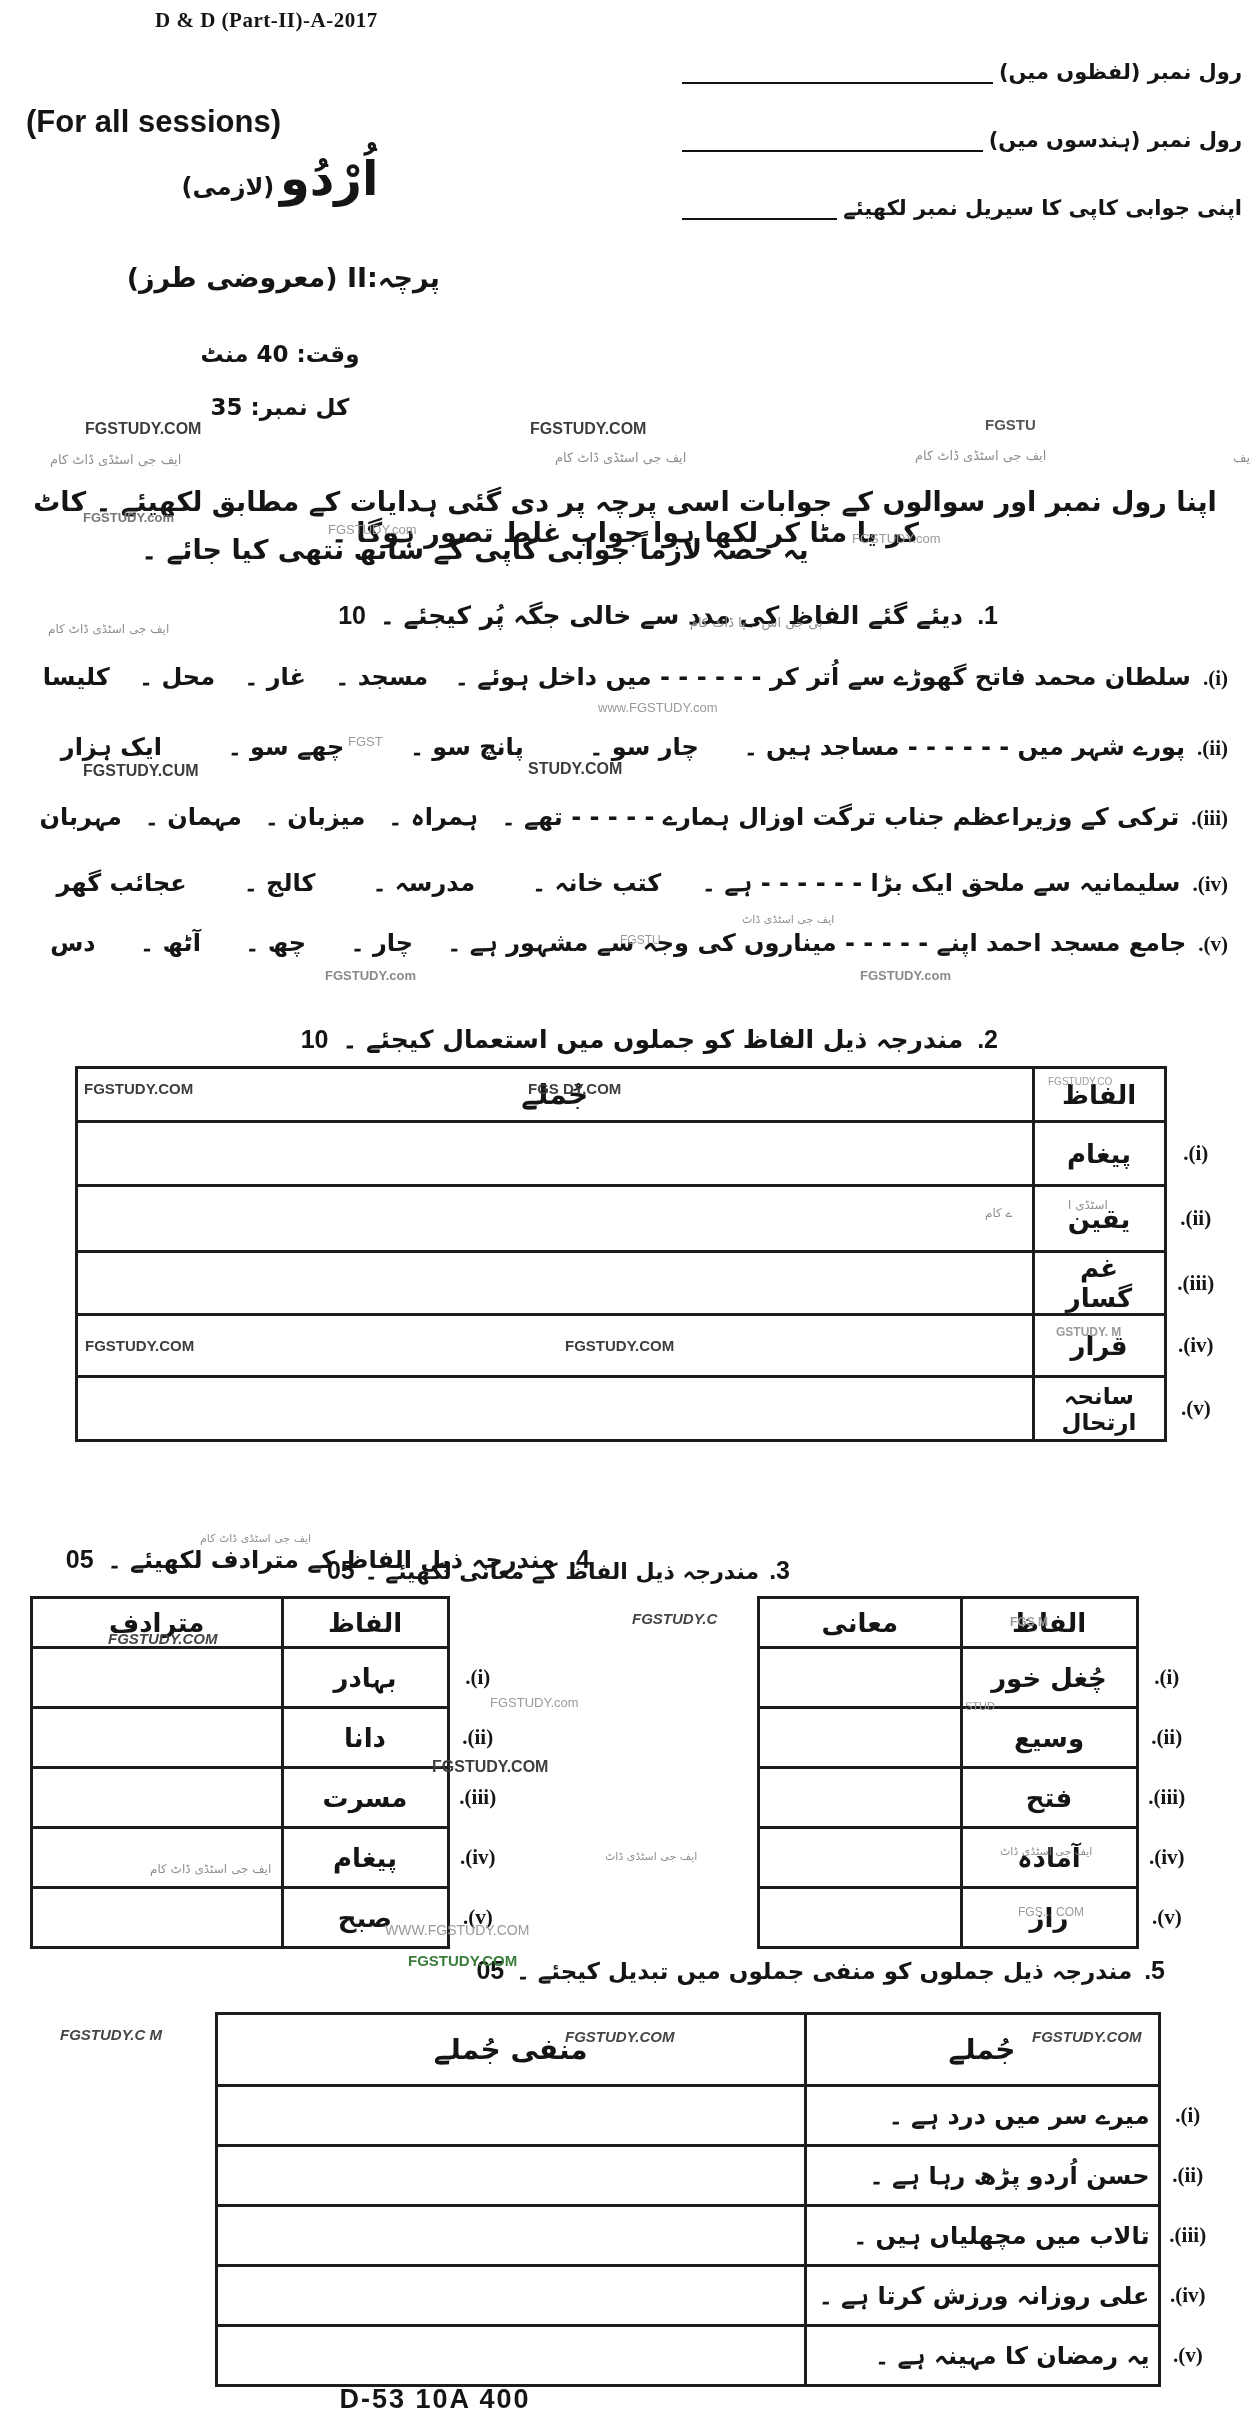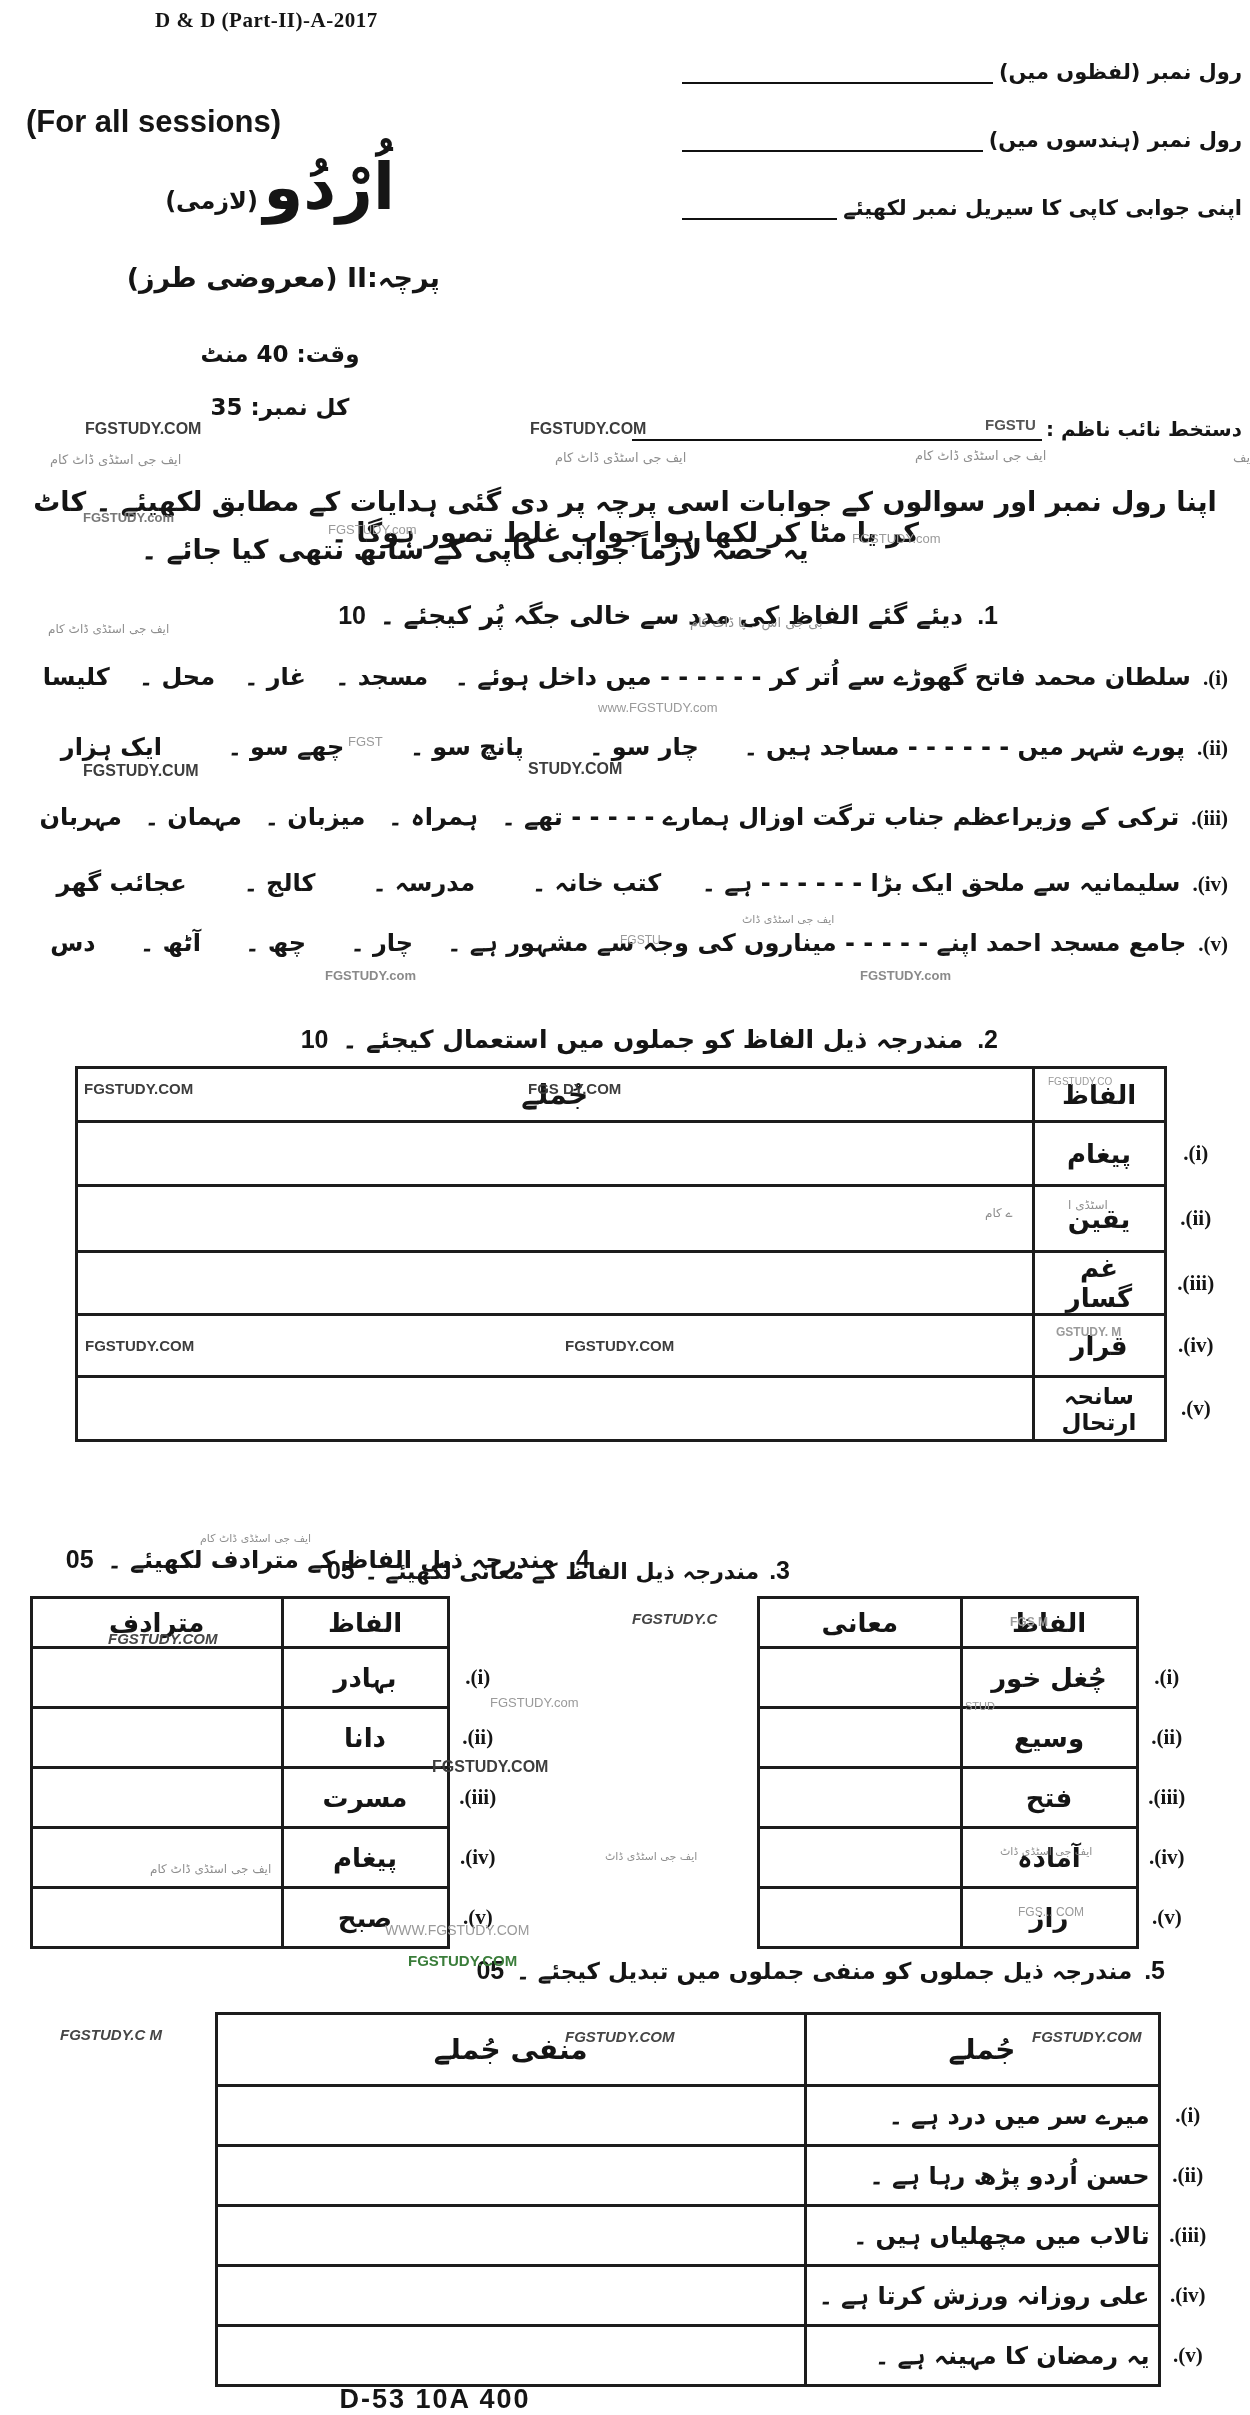--- a/index.html
+++ b/index.html
@@ -9,21 +9,21 @@
   .ur{font-family:"DejaVu Sans",sans-serif;font-weight:bold;direction:rtl;}
   
   .doc-ref{top:8px;left:155px;width:440px;text-align:left;font-family:"Liberation Serif",serif;
            font-size:21px;font-weight:bold;letter-spacing:.5px;}
   .sessions{top:104px;left:26px;font-size:31px;font-weight:bold;font-family:"Liberation Sans",sans-serif;}
   .roll-fields{top:52px;right:8px;width:560px;display:flex;flex-direction:column;gap:36px;direction:rtl;}
   .rfield{display:flex;direction:rtl;align-items:flex-end;}
   .rfield .lbl{font-size:21px;white-space:nowrap;padding-left:6px;}
   .rfield .line{flex:1;border-bottom:2.5px solid #111;height:30px;}
   .subject-line{top:150px;left:115px;width:330px;text-align:center;direction:rtl;}
-  .subject-big{font-size:64px;font-weight:bold;}
+  .subject-big{font-size:48px;font-weight:bold;}
   .subject-small{font-size:24px;font-weight:bold;margin-right:0;}
   .paper-line{top:262px;left:100px;width:340px;text-align:right;font-size:27px;}
   .time-line{top:341px;left:160px;width:240px;text-align:center;font-size:23px;}
   .total-line{top:394px;left:160px;width:240px;text-align:center;font-size:23px;}
   .sign-row{top:413px;right:8px;width:610px;display:flex;direction:rtl;align-items:flex-end;}
   .sign-row .lbl{font-size:20px;white-space:nowrap;padding-left:4px;}
   .sign-row .line{flex:1;border-bottom:2.5px solid #111;height:26px;}
   
   .instr1{top:486px;left:15px;right:15px;text-align:center;font-size:27px;}
   .instr2{top:534px;left:0;right:300px;text-align:center;font-size:27px;}
@@ -82,24 +82,20 @@
   <div class="abs sessions">(For all sessions)</div>
 
   <div class="abs subject-line ur">
     <span class="subject-big">اُرْدُو</span>
     <span class="subject-small">(لازمی)</span>
   </div>
   <div class="abs paper-line ur">پرچہ:II (معروضی طرز)</div>
   <div class="abs time-line ur">وقت: 40 منٹ</div>
   <div class="abs total-line ur">کل نمبر: 35</div>
 
-  <div class="abs sign-row">
-    <span class="lbl ur">دستخط نائب ناظم :</span>
-    <span class="line"></span>
-  </div>
 
   <div class="abs instr1 ur">اپنا رول نمبر اور سوالوں کے جوابات اسی پرچہ پر دی گئی ہدایات کے مطابق لکھیئے ۔ کاٹ کر یا مٹا کر لکھا ہوا جواب غلط تصور ہوگا ۔</div>
   <div class="abs instr2 ur">یہ حصہ لازماً جوابی کاپی کے ساتھ نتھی کیا جائے ۔</div>
 
   <div class="abs qhead ur" style="top:601px;right:252px;">
     <span class="qnum">1.</span>
     <span class="qtext">دیئے گئے الفاظ کی مدد سے خالی جگہ پُر کیجئے ۔</span>
     <span class="qmarks">10</span>
   </div>
 

